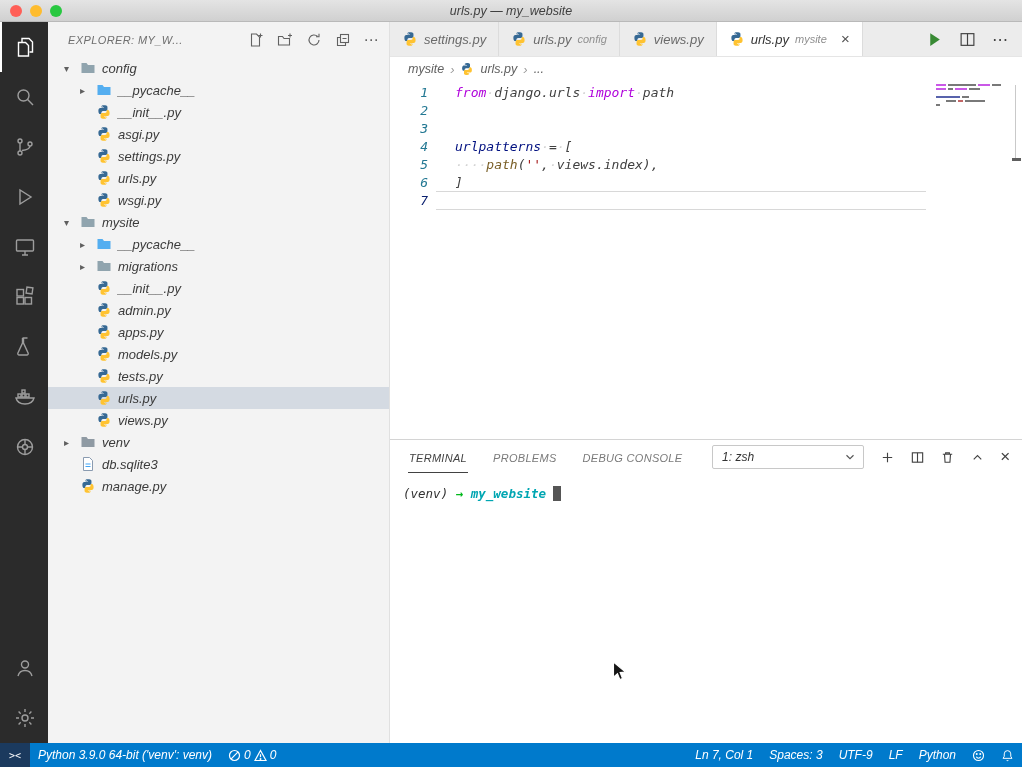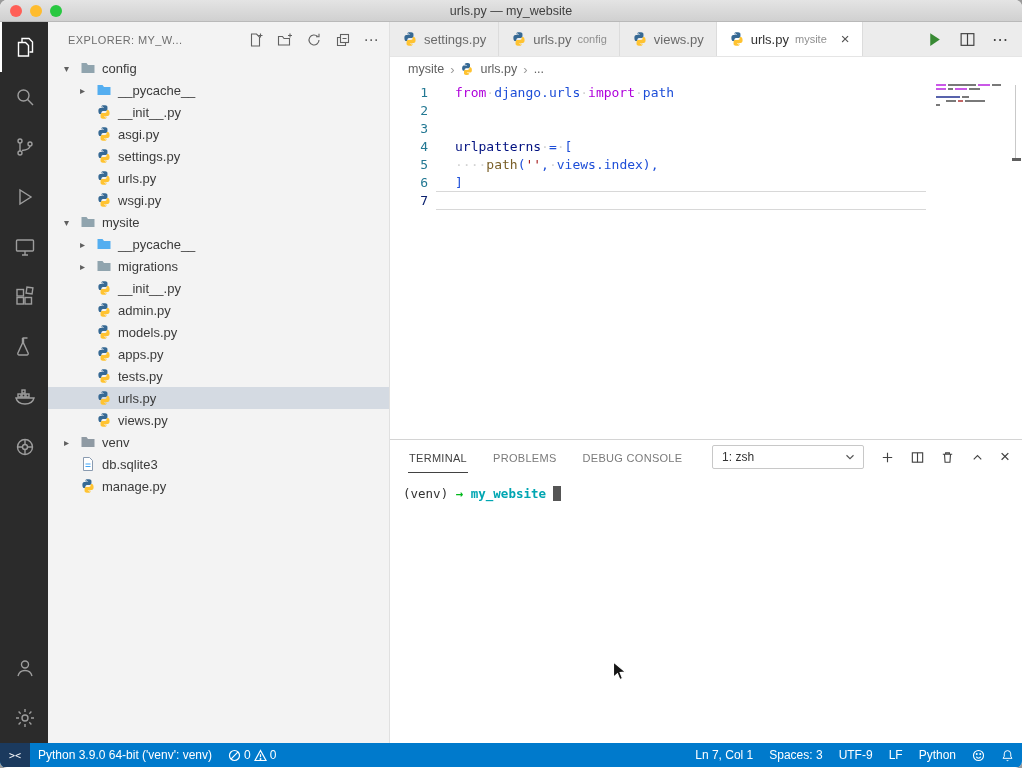--- a/index.html
+++ b/index.html
@@ -1,18 +1,18 @@
 <!DOCTYPE html>
 <html><head>
 <meta charset="utf-8">
 <style>
   * { margin:0; padding:0; box-sizing:border-box; }
   html,body { background:#9a9a9a; }
   body { font-family:"Liberation Sans","DejaVu Sans",sans-serif; }
-  .app { width:1022px; height:768px; position:relative; overflow:hidden; background:#fff; border-radius:7px; }
+  .app { width:1022px; height:768px; position:relative; overflow:hidden; background:#fff; border-radius:0;font-style:italic; }
 
   
   .titlebar { height:22px; background:linear-gradient(#e4e4e4,#d0d0d0); border-bottom:1px solid #b9b9b9;
     display:flex; align-items:center; justify-content:center; font-size:12.5px; color:#3f3f3f; position:relative; }
   .traffic { position:absolute; left:10px; top:5px; display:flex; gap:8px; }
   .tl-dot { width:12px; height:12px; border-radius:50%; }
   .tl-red{ background:#ff5f57; } .tl-yellow{ background:#febc2e; } .tl-green{ background:#28c840; }
 
   .main { display:flex; height:721px; }
 
@@ -56,21 +56,21 @@
 
   
   .codearea { flex:1; position:relative; overflow:hidden; background:#fff;
     font-family:"DejaVu Sans Mono","Liberation Mono",monospace; font-size:13px; line-height:18px; }
   .code-lines { padding-top:3px; }
   .cl { display:flex; height:18px; }
   .gut { flex:0 0 46px; text-align:right; padding-right:8px; color:#237893; }
   .gut.active { color:#0b216f; }
   .ctext { padding-left:19px; white-space:pre; flex:1; margin-right:96px; }
   .cl.boxed .ctext { border-bottom:1px solid #d8d8d8; }
-  .t-kw { color:#af00db; } .t-plain { color:#1d4ed8; } .t-var { color:#001080; }
+  .t-kw { color:#af00db; } .t-plain { color:#404040; } .t-var { color:#001080; }
   .t-fn { color:#795e26; } .t-str { color:#a31515; } .t-ws { color:#d3d3d3; }
 
   .minimap { position:absolute; top:3px; right:14px; width:72px; opacity:.65; }
   .mm-row { height:2px; margin-bottom:2px; display:flex; gap:2px; }
   .mm-row i { display:block; height:2px; }
   .scroll-hairline { position:absolute; right:6px; top:4px; width:1px; height:76px; background:#c9c9c9; }
   .overview-mark { position:absolute; right:1px; top:77px; width:9px; height:3px; background:#5f5f5f; }
 
   
   .panel { height:304px; border-top:1px solid #d4d4d4; display:flex; flex-direction:column; background:#fff; }
@@ -340,30 +340,30 @@
             </span>
           <span class="tlabel">admin.py</span>
         </div>
         <div class="row lvl1">
           <span class="twist"></span>
           <span class="ticon">
               <svg>
                 <use href="#i-py"></use>
               </svg>
             </span>
+          <span class="tlabel">apps.py</span>
+        </div>
+        <div class="row lvl1">
+          <span class="twist"></span>
+          <span class="ticon">
+              <svg>
+                <use href="#i-py"></use>
+              </svg>
+            </span>
           <span class="tlabel">models.py</span>
-        </div>
-        <div class="row lvl1">
-          <span class="twist"></span>
-          <span class="ticon">
-              <svg>
-                <use href="#i-py"></use>
-              </svg>
-            </span>
-          <span class="tlabel">apps.py</span>
         </div>
         <div class="row lvl1">
           <span class="twist"></span>
           <span class="ticon">
               <svg>
                 <use href="#i-py"></use>
               </svg>
             </span>
           <span class="tlabel">tests.py</span>
         </div>

